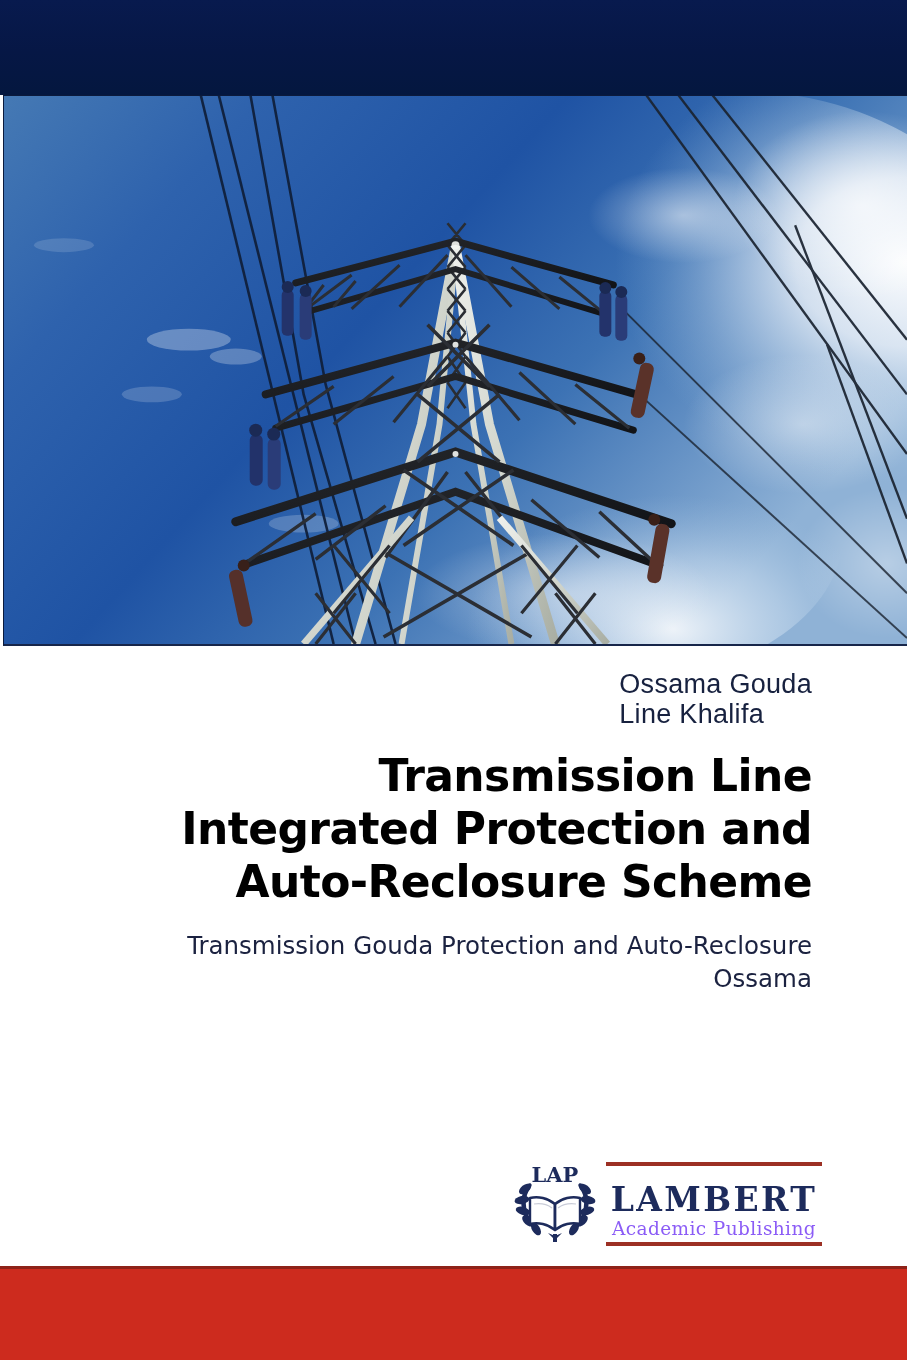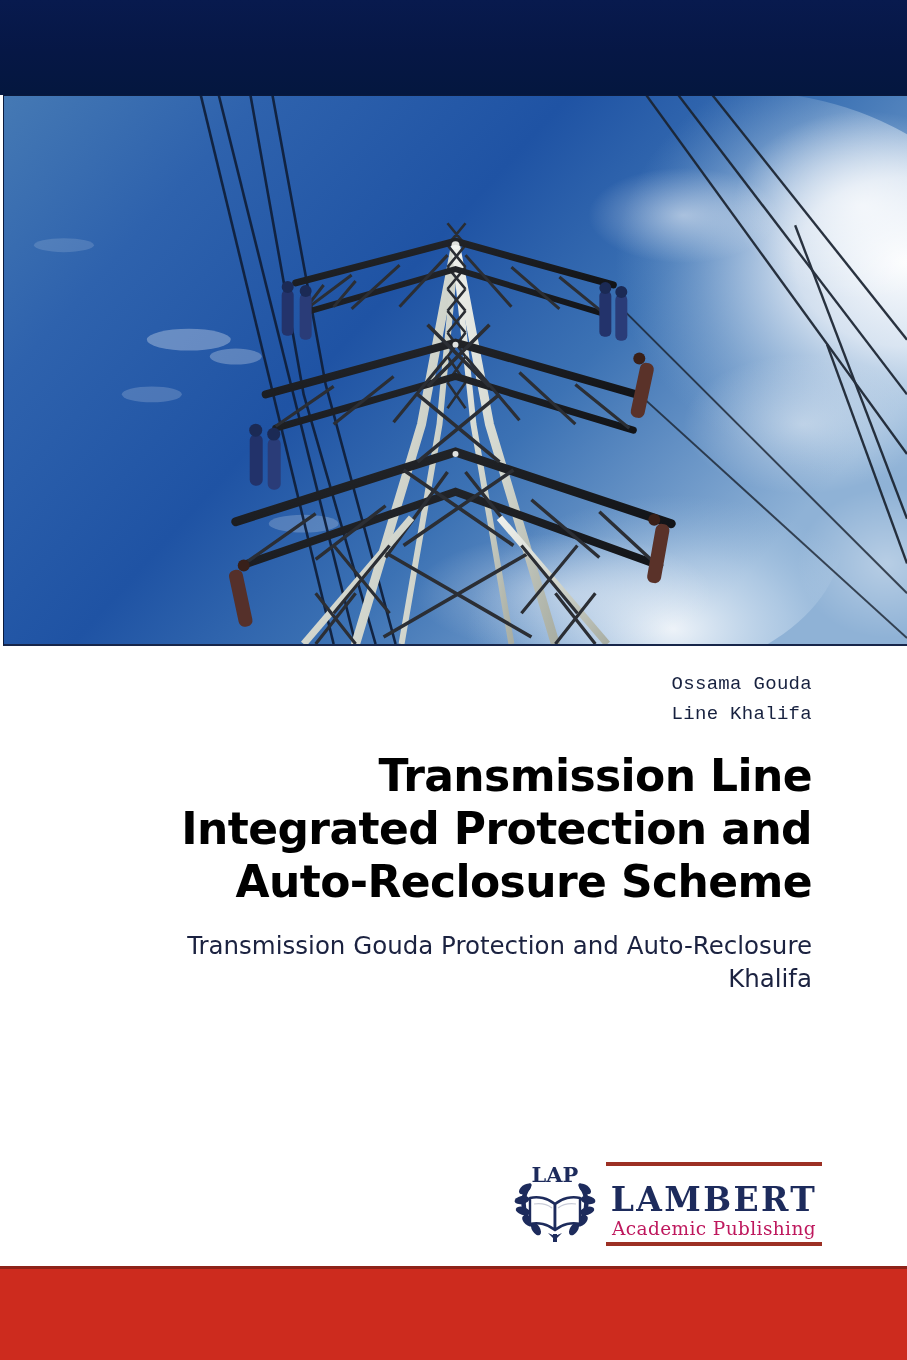--- a/index.html
+++ b/index.html
@@ -47,24 +47,24 @@
     top: 646px;
     width: 907px;
     height: 620px;
     background: #ffffff;
   }
 
   .authors {
     position: absolute;
     right: 95px;
     top: 23px;
-    text-align: right;
+    text-align: left;
     color: #17213f;
-    font-family: Liberation Mono, monospace;
-    font-size: 19px;
+    font-family: Liberation Sans, sans-serif;
+    font-size: 27px;
     line-height: 30px;
     letter-spacing: 0.3px;
   }
   .authors div { white-space: nowrap; }
 
   .title {
     position: absolute;
     right: 95px;
     top: 103px;
     width: 760px;
@@ -126,21 +126,21 @@
     font-size: 33px;
     line-height: 37px;
     letter-spacing: 2.4px;
     text-align: center;
     margin-top: 15px;
     white-space: nowrap;
   }
   .academic {
     font-family: "DejaVu Serif", serif;
     font-weight: normal;
-    color: #be185d;
+    color: #8b5cf6;
     font-size: 18.5px;
     line-height: 22px;
     letter-spacing: 0.4px;
     text-align: center;
     margin-bottom: 1px;
     white-space: nowrap;
   }
 
   
   .bottom-band {
@@ -362,21 +362,21 @@
   </div>
 
   <div class="title">
     <div>Transmission Line</div>
     <div>Integrated Protection and</div>
     <div>Auto-Reclosure Scheme</div>
   </div>
 
   <div class="subtitle">
     <div>Transmission Gouda Protection and Auto-Reclosure</div>
-    <div>Khalifa</div>
+    <div>Ossama</div>
   </div>
 
 </div>
 
 <div class="logo">
 
   <div class="logo-mark">
     <svg viewBox="0 0 86 86">
 
       <g fill="#1d2b5c">

